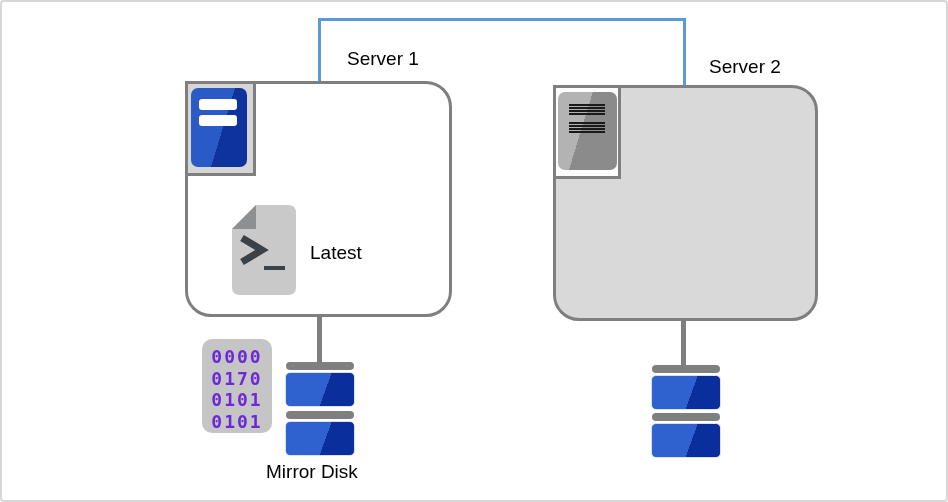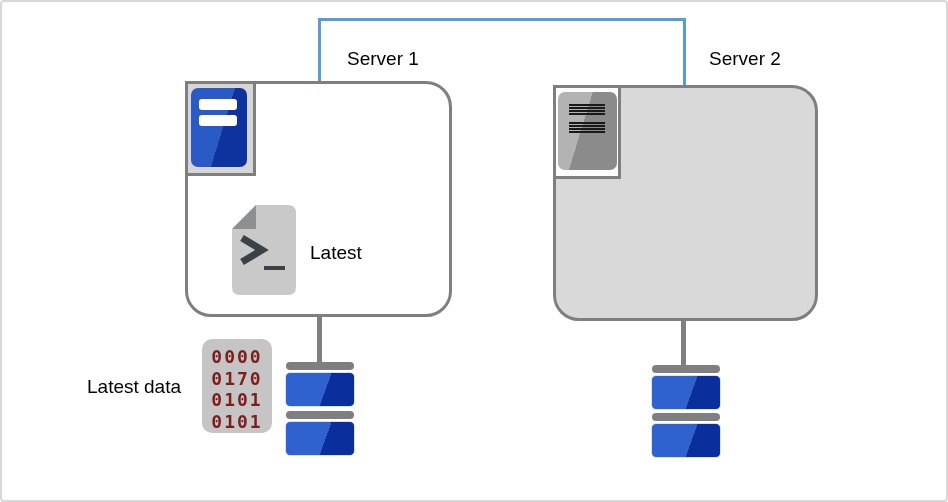--- a/index.html
+++ b/index.html
@@ -30,36 +30,36 @@
   .tower-vents{position:absolute;
     background:repeating-linear-gradient(to bottom,#1a1a1a 0,#1a1a1a 2px,transparent 2px,transparent 3px);}
   
   .disk-cap{position:absolute;background:#7f7f7f;border-radius:4px;}
   .disk{position:absolute;box-sizing:border-box;border-radius:5px;border:1px solid #d9e2f3;
     background:linear-gradient(110deg,#3062cf 57%,#0b2e9d 57%);}
   
   .binary{position:absolute;box-sizing:border-box;background:#c5c5c5;border-radius:10px;
     text-align:center;padding-top:7px;}
   .binary div{font-family:"DejaVu Sans Mono",monospace;font-weight:bold;font-size:18px;
-    line-height:21.5px;color:#7f1d1d;letter-spacing:2px;}
+    line-height:21.5px;color:#6d28d9;letter-spacing:2px;}
 </style>
 </head>
 <body>
 
 <div class="stage">
 
   <div class="blue-line" style="left:316px;top:16px;width:368px;height:3px;"></div>
   <div class="blue-line" style="left:316px;top:16px;width:3px;height:64px;"></div>
   <div class="blue-line" style="left:681px;top:16px;width:3px;height:68px;"></div>
 
   <div class="gray-stub" style="left:315px;top:310px;width:5px;height:52px;"></div>
   <div class="gray-stub" style="left:679px;top:314px;width:5px;height:51px;"></div>
 
   <div class="lbl" style="left:345px;top:46px;">Server 1</div>
-  <div class="lbl" style="left:707px;top:46px;">Server 2</div>
+  <div class="lbl" style="left:707px;top:54px;">Server 2</div>
 
   <div class="server-box box-active" style="left:183px;top:79px;width:267px;height:236px;"></div>
   <div class="holder holder-active" style="left:183px;top:79px;width:71px;height:95px;"></div>
   <div class="tower-blue" style="left:189px;top:86px;width:56px;height:79px;"></div>
   <div class="tower-slot" style="left:197px;top:97px;width:38px;height:11px;"></div>
   <div class="tower-slot" style="left:197px;top:113px;width:38px;height:11px;"></div>
 
   <div class="server-box box-standby" style="left:551px;top:83px;width:265px;height:236px;"></div>
   <div class="holder holder-standby" style="left:551px;top:83px;width:68px;height:94px;"></div>
   <div class="tower-gray" style="left:556px;top:90px;width:59px;height:78px;"></div>
@@ -73,28 +73,28 @@
     <line x1="32" y1="63" x2="53" y2="63" stroke="#3a4147" stroke-width="4"></line>
   </svg>
   <div class="lbl" style="left:308px;top:240px;">Latest</div>
 
   <div class="binary" style="left:200px;top:337px;width:70px;height:94px;">
     <div>0000</div>
     <div>0170</div>
     <div>0101</div>
     <div>0101</div>
   </div>
-  <div class="lbl" style="left:85px;top:374px;">Latest data</div>
 
   <div>
     <div class="disk-cap" style="left:284px;top:360px;width:68px;height:8px;"></div>
     <div class="disk" style="left:283px;top:370px;width:70px;height:35px;"></div>
     <div class="disk-cap" style="left:284px;top:409px;width:68px;height:8px;"></div>
     <div class="disk" style="left:283px;top:419px;width:70px;height:35px;"></div>
   </div>
+  <div class="lbl" style="left:264px;top:459px;">Mirror Disk</div>
 
   <div>
     <div class="disk-cap" style="left:650px;top:363px;width:68px;height:8px;"></div>
     <div class="disk" style="left:649px;top:373px;width:70px;height:35px;"></div>
     <div class="disk-cap" style="left:650px;top:411px;width:68px;height:8px;"></div>
     <div class="disk" style="left:649px;top:421px;width:70px;height:35px;"></div>
   </div>
 
 </div>
 

